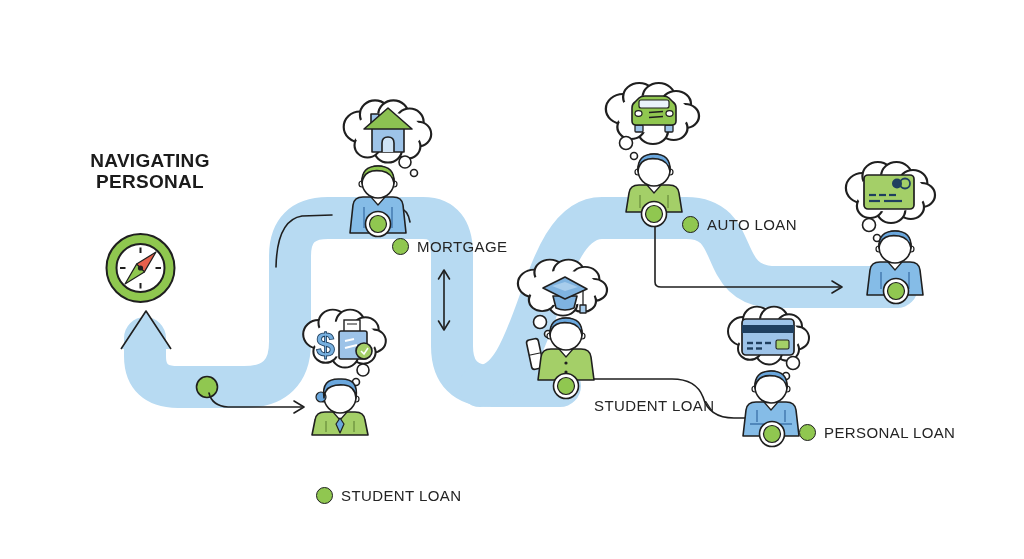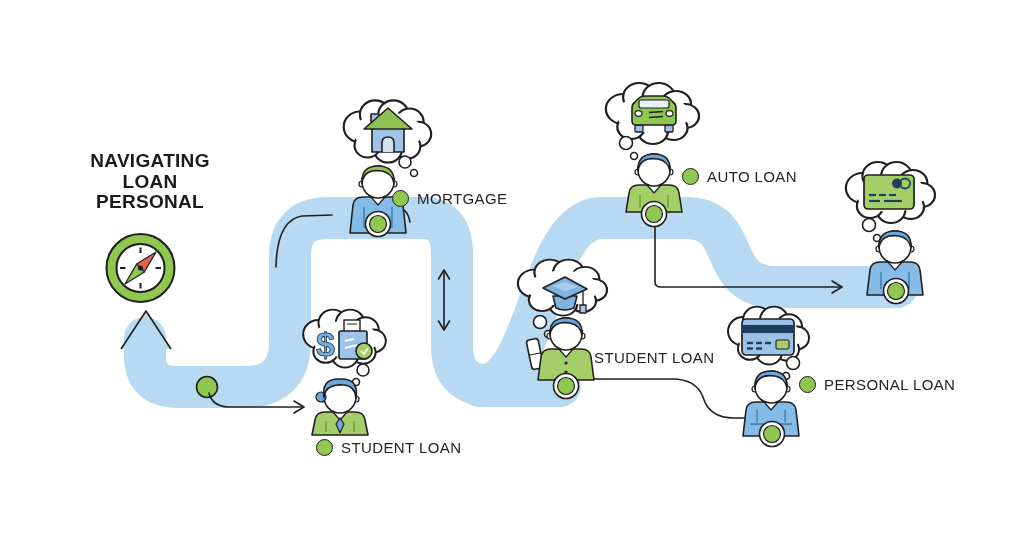--- a/index.html
+++ b/index.html
@@ -8,21 +8,21 @@
     font-family:"Liberation Sans", sans-serif;
   }
   .stage svg{position:absolute;left:0;top:0;}
   .title{
     position:absolute;left:62px;top:151px;width:176px;
     text-align:center;font-size:19px;line-height:20.5px;font-weight:700;
     color:#1b1b1b;letter-spacing:.3px;
   }
   .label{
     position:absolute;display:flex;align-items:center;height:20px;
-    font-size:15px;color:#242424;letter-spacing:.4px;white-space:nowrap;
+    font-size:15px;color:#242424;letter-spacing:.4px;white-space:nowrap;margin-top:48px;
   }
   .bullet{
     width:15px;height:15px;border-radius:50%;
     background:#90c750;border:1.7px solid #1f1f1f;margin-right:8px;flex:0 0 auto;
   }
 </style>
 </head>
 <body>
 
 <div class="stage">
@@ -262,21 +262,20 @@
     <circle cx="911" cy="249" r="3" fill="#ffffff" stroke-width="1.2"></circle>
     <circle cx="895" cy="247" r="16" fill="#ffffff"></circle>
     <path d="M879,248 Q878,231 895,231 Q912,231 911,248 Q909,238 899,236 Q885,234 881,242 Q879,245 879,248 Z" fill="#6aa7dd"></path>
     <circle cx="896" cy="291" r="12.5" fill="#ffffff" stroke-width="1.6"></circle>
     <circle cx="896" cy="291" r="8.5" fill="#90c750" stroke-width="1.2"></circle>
   </g>
 </svg>
 
 <div class="title">
   <div>NAVIGATING</div>
-  <div>LOAN</div>
   <div>PERSONAL</div>
 </div>
 
 <div class="label" style="left:392px;top:188px;">
   <span class="bullet"></span>
   <span>MORTGAGE</span>
 </div>
 
 <div class="label" style="left:316px;top:437px;">
   <span class="bullet"></span>

